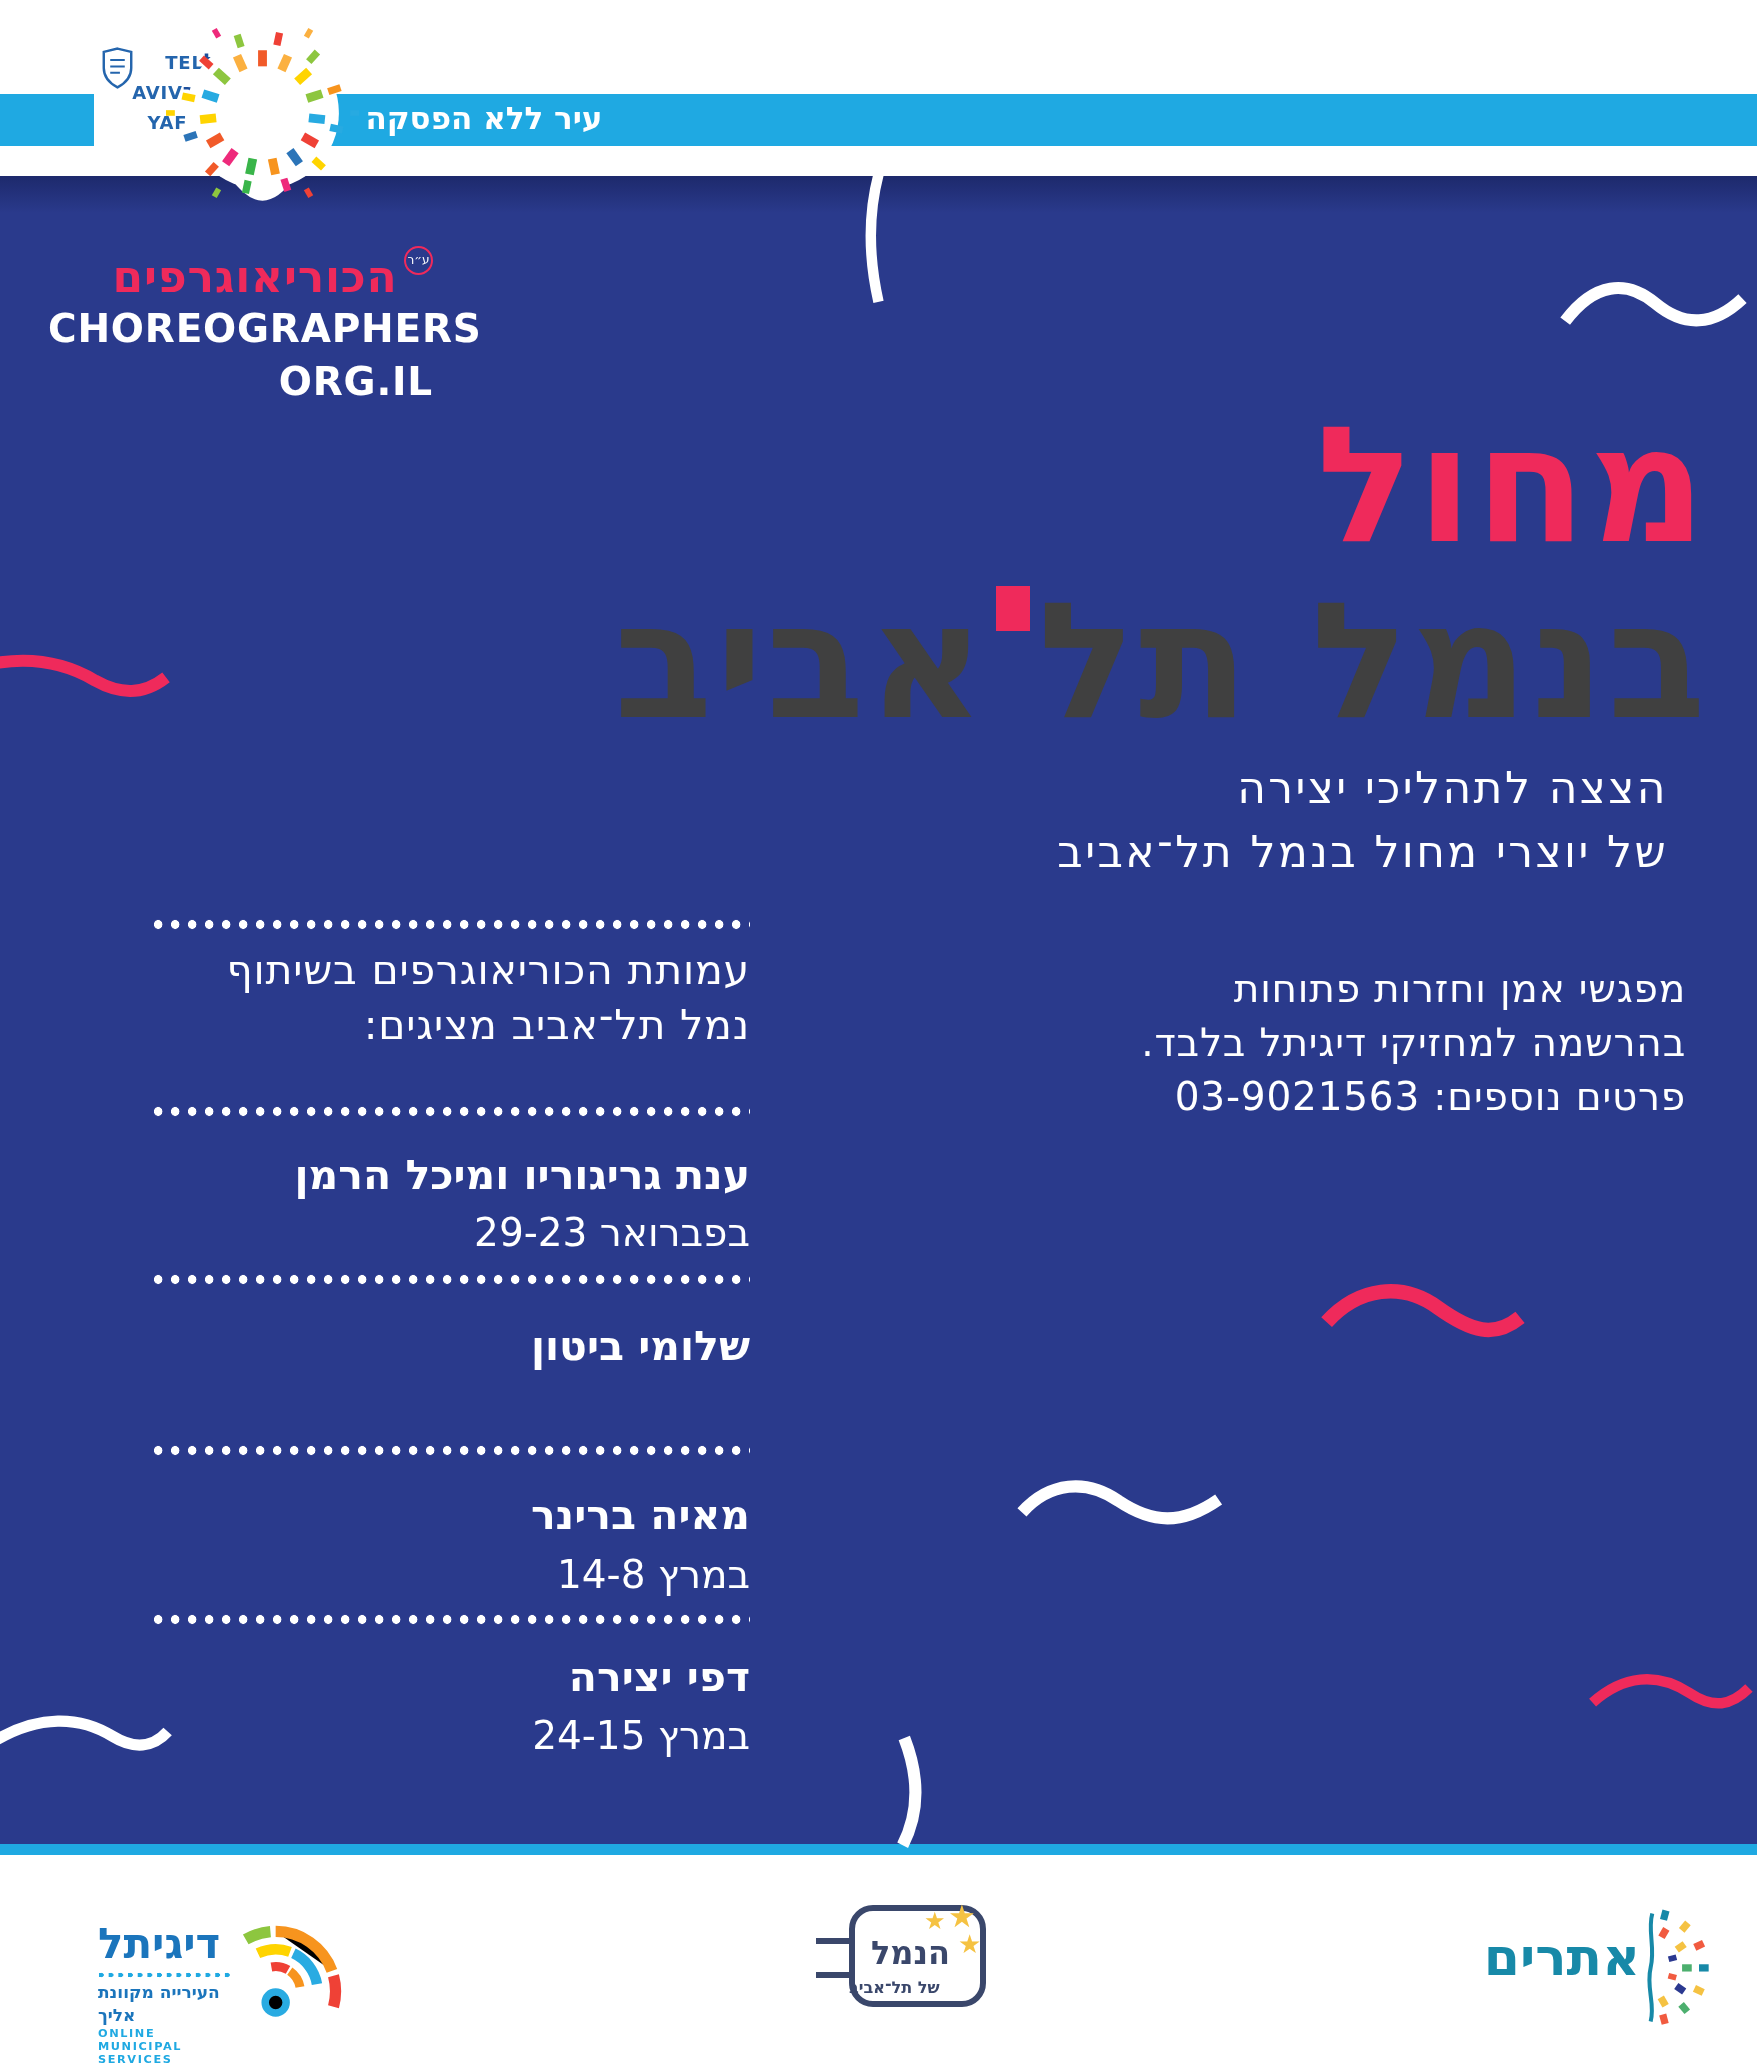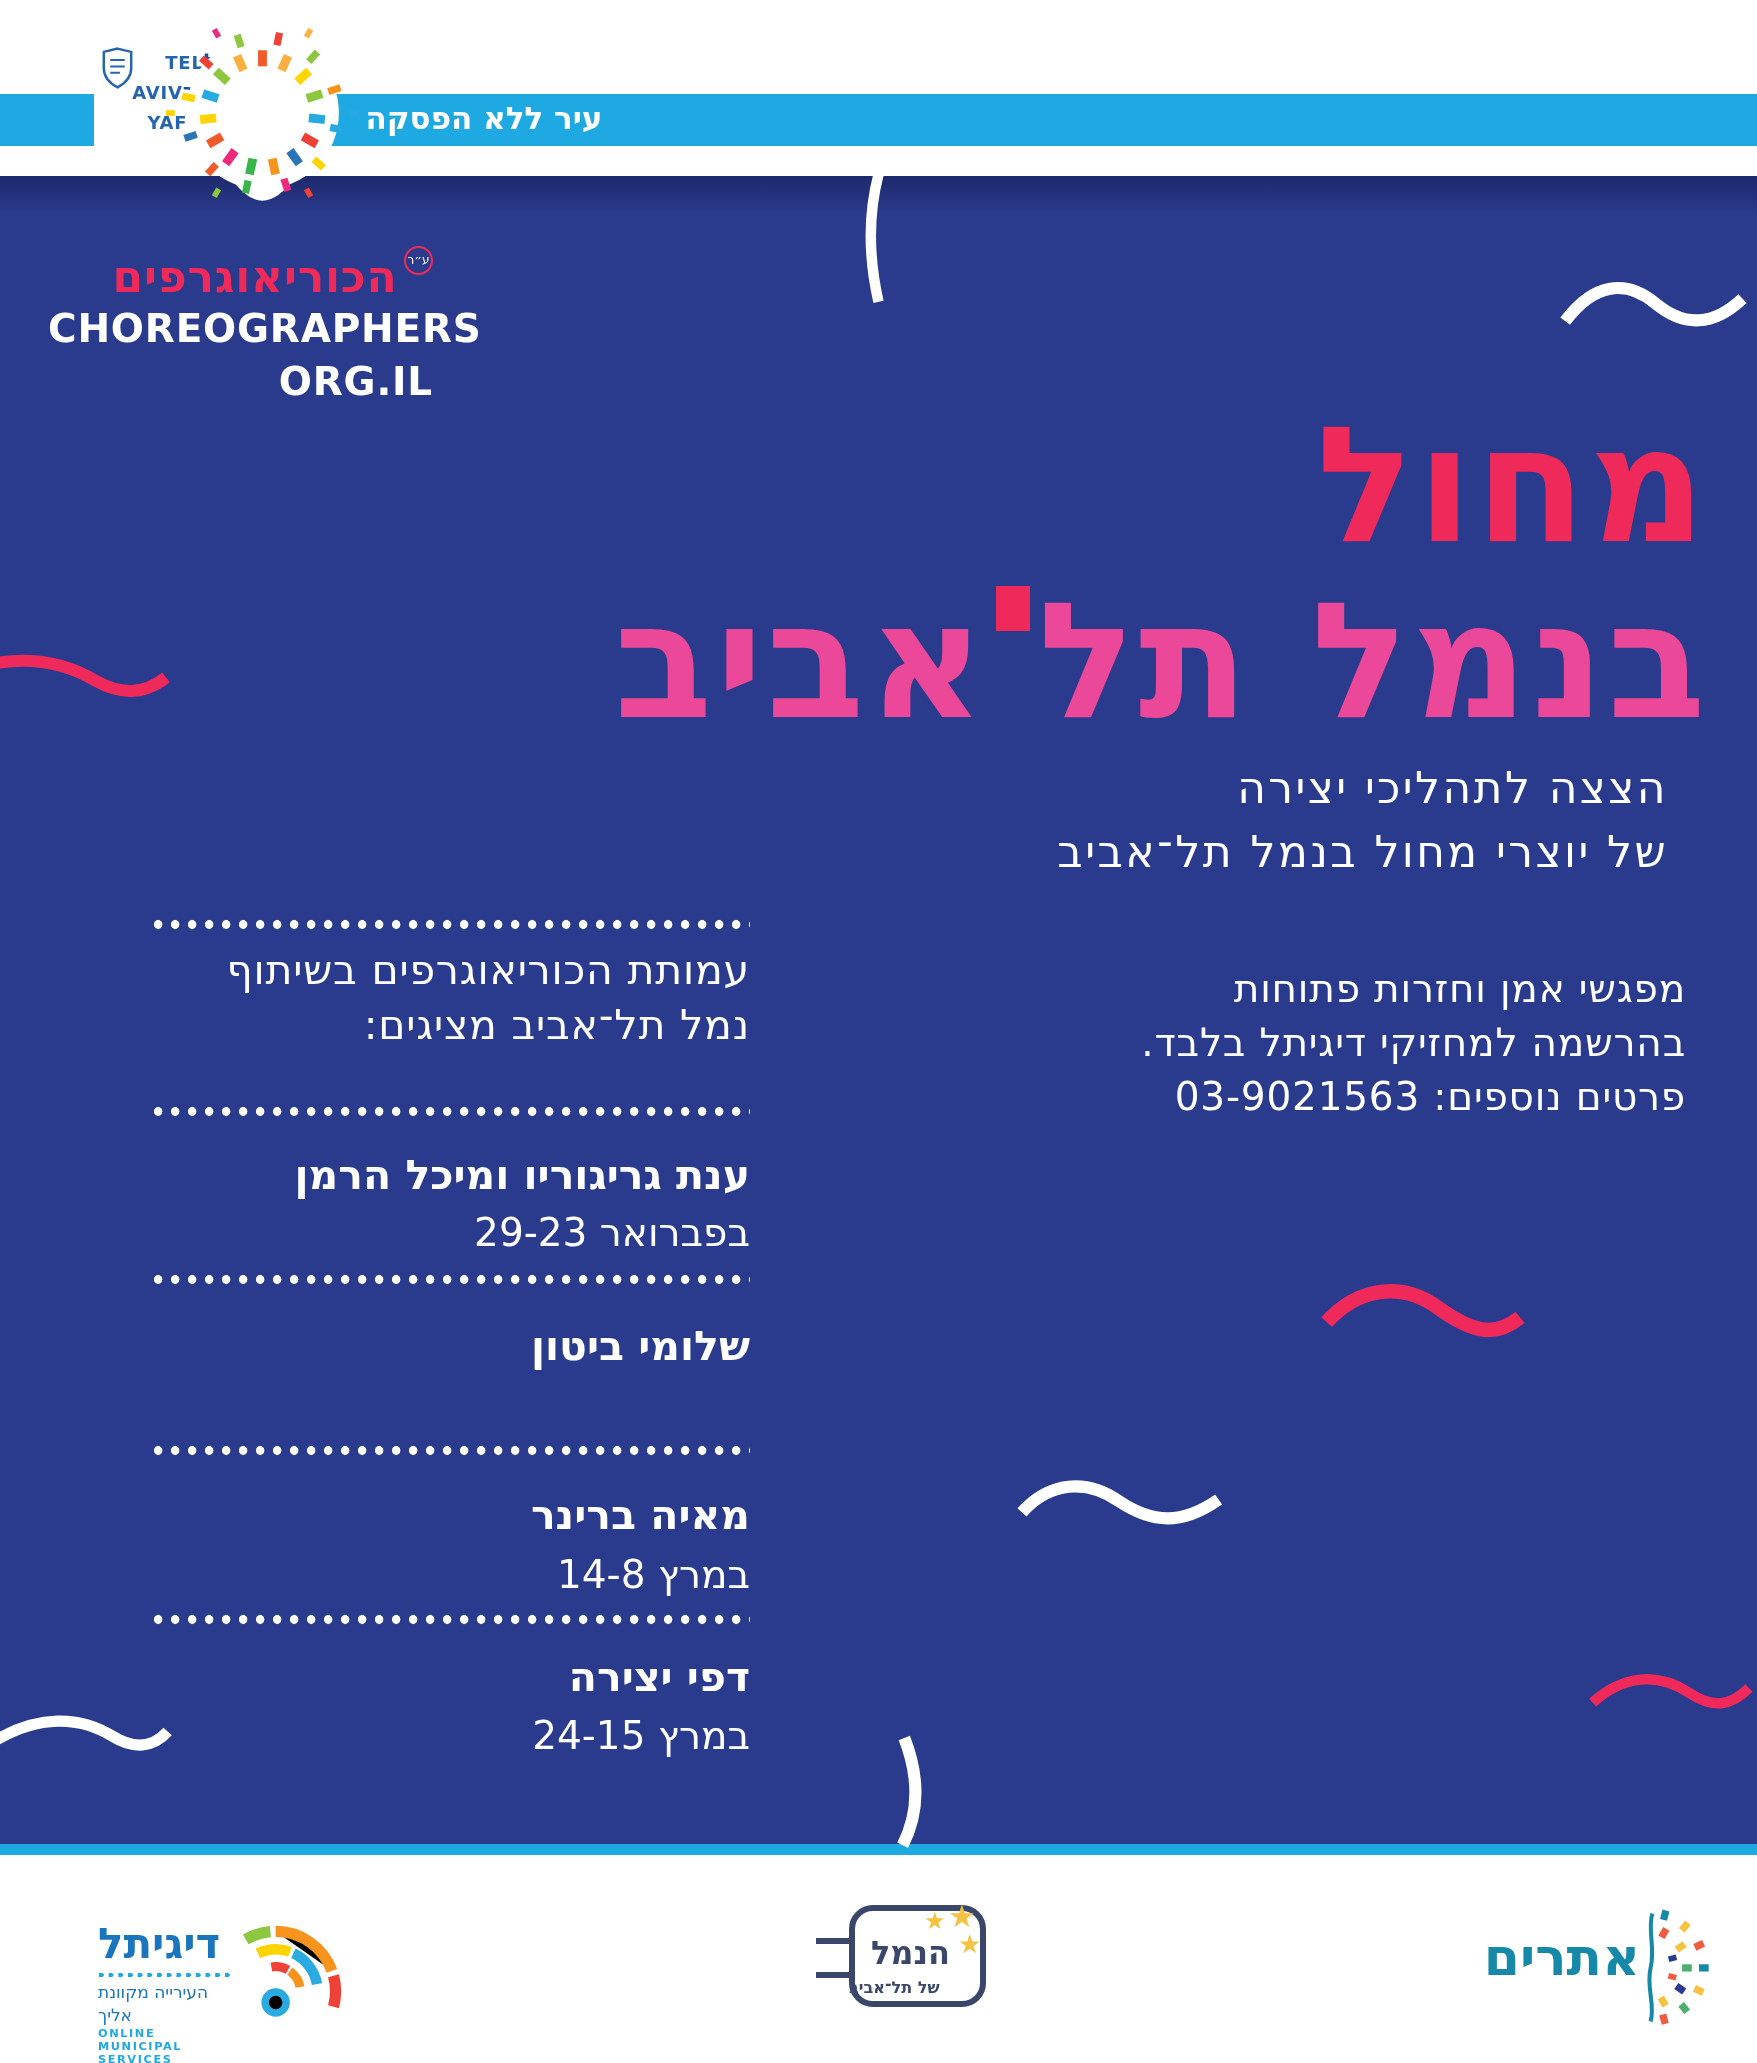--- a/index.html
+++ b/index.html
@@ -29,21 +29,21 @@
   .org-line1{display:flex;justify-content:flex-end;align-items:flex-start}
   .org-he{font-size:44px;font-weight:bold;color:var(--accent-red);letter-spacing:0.8px;line-height:50px}
   .org-badge{width:29px;height:29px;border:2.4px solid var(--accent-red);border-radius:50%;
      margin:-6.4px 0 0 0;margin-inline-start:6.4px;display:flex;align-items:center;justify-content:center;
      font-size:12px;color:#fff;flex:0 0 auto}
   .org-latin{font-size:39px;font-weight:bold;letter-spacing:0.8px;line-height:53px;color:#fff}
 
   
   .title-red{right:48px;top:401px;font-size:161px;font-weight:bold;color:var(--accent-red);
      line-height:1.05;letter-spacing:3.2px;text-align:right}
-  .title-white{right:48px;top:568px;font-size:161px;font-weight:bold;color:#ec4899;
+  .title-white{right:48px;top:568px;font-size:161px;font-weight:bold;color:#404040;
      line-height:1.05;letter-spacing:3.2px;text-align:right;white-space:nowrap}
   .red-square{display:inline-block;width:34px;height:45px;background:var(--accent-red);
      vertical-align:text-top;margin:18px 8px 0 8px}
 
   .subtitle{right:89px;top:756px;font-size:44px;line-height:64px;letter-spacing:2.4px;text-align:right;color:#fff}
   .info{right:71px;top:962px;font-size:39px;line-height:54px;letter-spacing:0.8px;text-align:right;color:#fff}
 
   
   .program{left:153px;top:919px;width:597px;height:863px}
   .program>div{position:absolute;width:597px}
@@ -53,21 +53,21 @@
   .ev-name{font-size:41px;font-weight:bold;text-align:right;line-height:48px}
   .ev-date{font-size:39px;text-align:right;line-height:47px}
 
   
   .strip-bottom{left:0;top:1844px;width:1757px;height:11.3px;background:var(--light-blue)}
   .digitel{left:98px;top:1920px;width:145px;text-align:left;color:var(--digitel-blue)}
   .digitel-name{font-size:42px;font-weight:bold;line-height:47px}
   .digitel-dots{width:135px;height:6.4px;margin:4.8px 0 3.2px 0;
      background-image:radial-gradient(circle at 3.2px 3.2px,var(--light-blue) 2.4px,rgba(0,0,0,0) 2.7px);
      background-size:9.7px 6.4px;background-repeat:repeat-x}
-  .digitel-tag-he{font-size:17px;font-weight:normal;line-height:22.6px}
+  .digitel-tag-he{font-size:17px;font-weight:bold;line-height:22.6px}
   .digitel-tag-en{font-size:11.3px;font-weight:bold;letter-spacing:1.6px;color:var(--light-blue)}
   .port-frame{left:849px;top:1905px;width:137px;height:102px;border:6.4px solid var(--port-navy);
      border-radius:24px;background:#fff}
   .port-name{left:849px;top:1934px;width:123px;text-align:center;font-size:32px;font-weight:bold;color:var(--port-navy)}
   .port-tagline{left:849px;top:1978px;width:129px;text-align:left;font-size:16px;font-weight:bold;color:var(--port-navy)}
   .port-pole{left:816px;width:36px;height:5.6px;background:var(--port-navy)}
   .star{color:var(--gold);line-height:1}
   .atarim-name{right:117px;top:1927px;font-size:52px;font-weight:bold;color:var(--atarim-teal);text-align:center}
 
   

